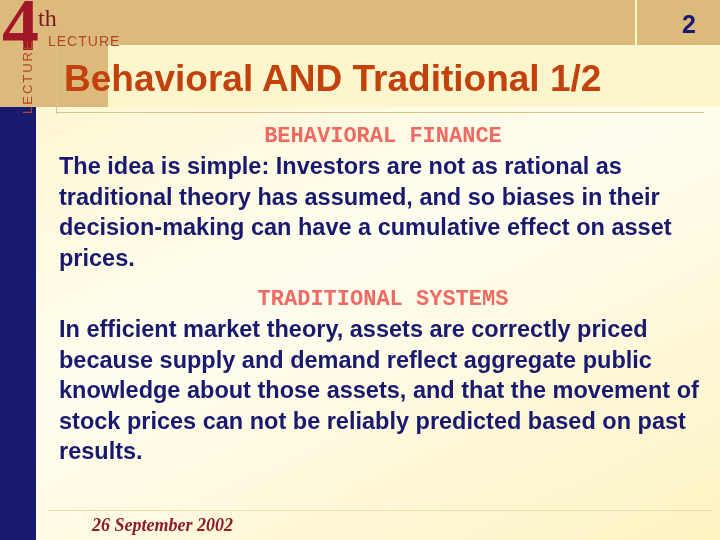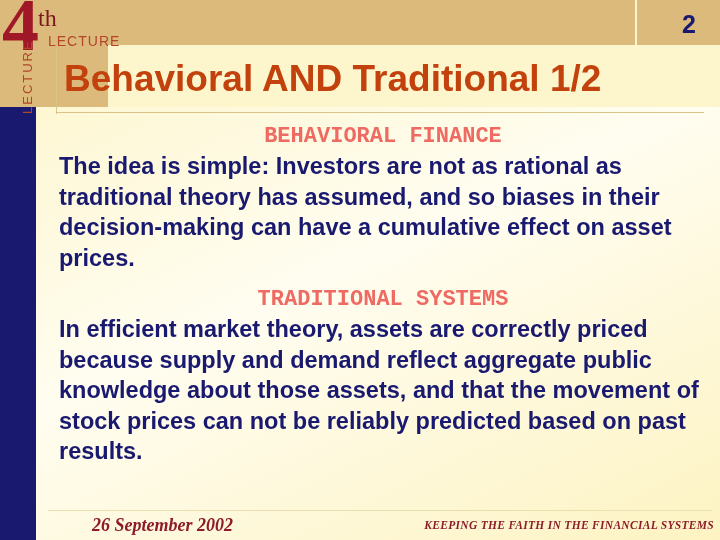--- a/index.html
+++ b/index.html
@@ -259,15 +259,14 @@
 
     <div class="section">
       <p class="section-heading">TRADITIONAL SYSTEMS</p>
       <p class="section-body">In efficient market theory, assets are correctly priced because supply and demand reflect aggregate public knowledge about those assets, and that the movement of stock prices can not be reliably predicted based on past results.</p>
     </div>
 
   </div>
 
   <div class="footer-rule"></div>
   <div class="footer-date">26 September 2002</div>
-  <div class="footer-tagline">KEEPING THE FAITH IN THE FINANCIAL SYSTEMS</div>
 
 </div>
 
 </body></html>

